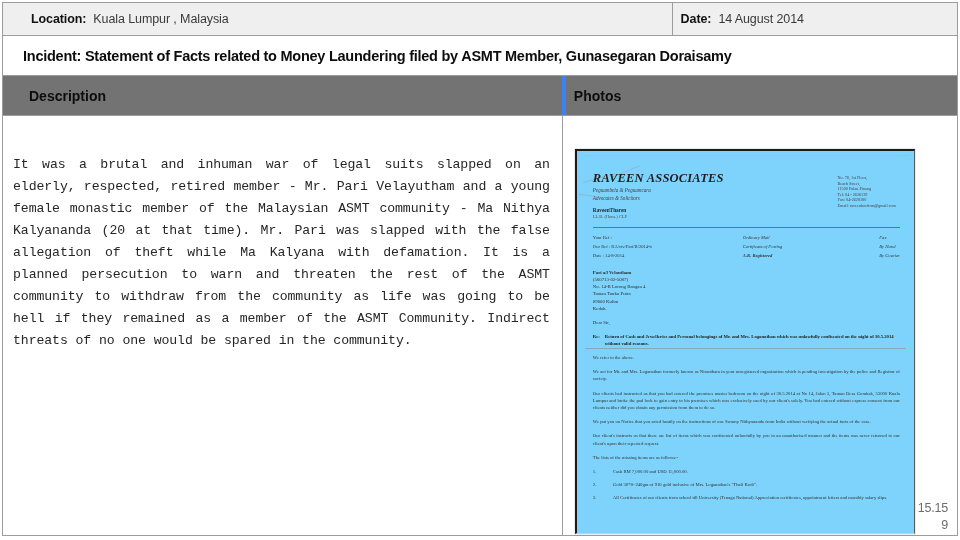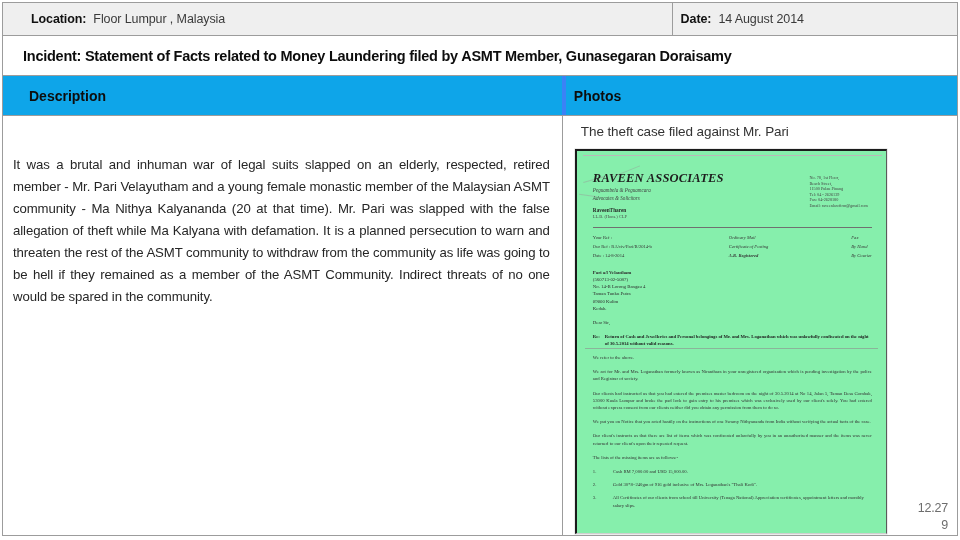--- a/index.html
+++ b/index.html
@@ -87,21 +87,21 @@
   .colhead-row {
     position: absolute;
     left: 2px;
     top: 76px;
     width: 956px;
     height: 40px;
     box-sizing: border-box;
     border: 1px solid #9c9c9c;
     border-top: none;
     display: flex;
-    background: #0ea5e9;
+    background: #737373;
   }
   .colhead {
     display: flex;
     align-items: center;
     box-sizing: border-box;
     height: 100%;
     padding-left: 26px;
     font-size: 14px;
     font-weight: bold;
     color: #0d0d0d;
@@ -138,38 +138,39 @@
     padding: 8px 0 0 6px;
     position: relative;
   }
 
   .desc-text {
     font-size: 13.2px;
     line-height: 22px;
     color: #262626;
     text-align: justify;
     letter-spacing: -0.1px;
+    font-family: Liberation Mono, monospace;
   }
 
   .photo-caption {
     font-size: 13.5px;
     color: #333333;
     padding-left: 12px;
     padding-bottom: 7px;
     letter-spacing: -0.1px;
   }
 
   
   .scan {
     position: absolute;
     left: 12px;
     top: 33px;
-    width: 312px;
+    width: 340px;
     height: 385px;
-    background: #86efac;
+    background: #7dd3fc;
     border-top: 2px solid #1b1b1b;
     border-left: 2px solid #1b1b1b;
     border-right: 1px solid #5a5a5a;
     border-bottom: 1px solid #cfcfcf;
     box-sizing: border-box;
     overflow: hidden;
     box-shadow: 0 0 0 0.5px #d8d8d8;
   }
   .scan-inner {
     position: absolute;
@@ -336,21 +337,21 @@
   }
 </style>
 </head>
 <body>
 
 <div class="slide">
 
   <div class="meta-row">
     <div class="meta-cell location">
       <span class="meta-label">Location:</span>
-      <span class="meta-value">Floor Lumpur , Malaysia</span>
+      <span class="meta-value">Kuala Lumpur , Malaysia</span>
     </div>
     <div class="meta-cell date">
       <span class="meta-label">Date:</span>
       <span class="meta-value">14 August 2014</span>
     </div>
   </div>
 
   <div class="incident-row">
     <div class="incident-title">Incident: Statement of Facts related to Money Laundering filed by ASMT Member, Gunasegaran Doraisamy</div>
   </div>
@@ -360,21 +361,20 @@
     <div class="colhead photos">Photos</div>
   </div>
 
   <div class="body-row">
 
     <div class="body-desc">
       <div class="desc-text">It was a brutal and inhuman war of legal suits slapped on an elderly, respected, retired member - Mr. Pari Velayutham and a young female monastic member of the Malaysian ASMT community - Ma Nithya Kalyananda (20 at that time). Mr. Pari was slapped with the false allegation of theft while Ma Kalyana with defamation. It is a planned persecution to warn and threaten the rest of the ASMT community to withdraw from the community as life was going to be hell if they remained as a member of the ASMT Community. Indirect threats of no one would be spared in the community.</div>
     </div>
 
     <div class="body-photos">
-      <div class="photo-caption">The theft case filed against Mr. Pari</div>
 
       <div class="scan">
         <div class="scan-topline"></div>
         <div class="smudge s1"></div>
         <div class="smudge s2"></div>
         <div class="smudge s3"></div>
 
         <div class="scan-inner">
 
           <div class="lh">
@@ -453,17 +453,17 @@
             </div>
           </div>
 
         </div>
         <div class="scan-fold"></div>
       </div>
     </div>
   </div>
 
   <div class="footer-note">
-    <div>12.27</div>
+    <div>15.15</div>
     <div>9</div>
   </div>
 
 </div>
 
 </body></html>

